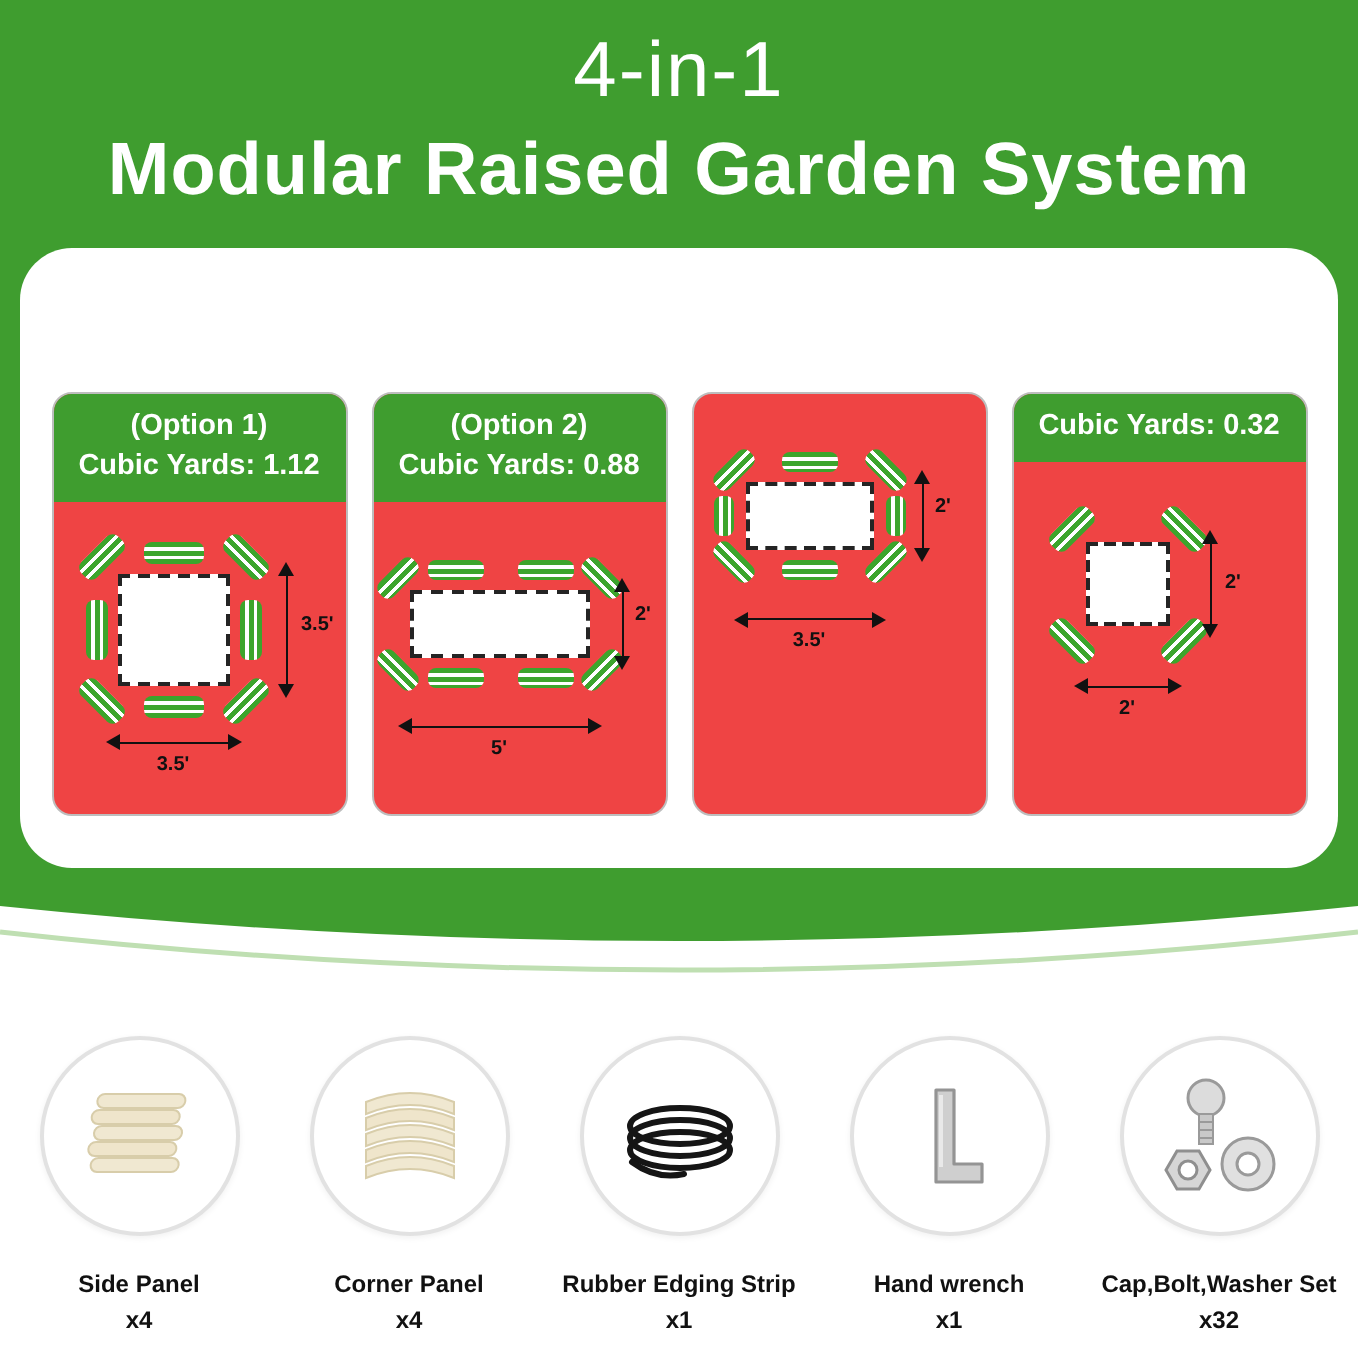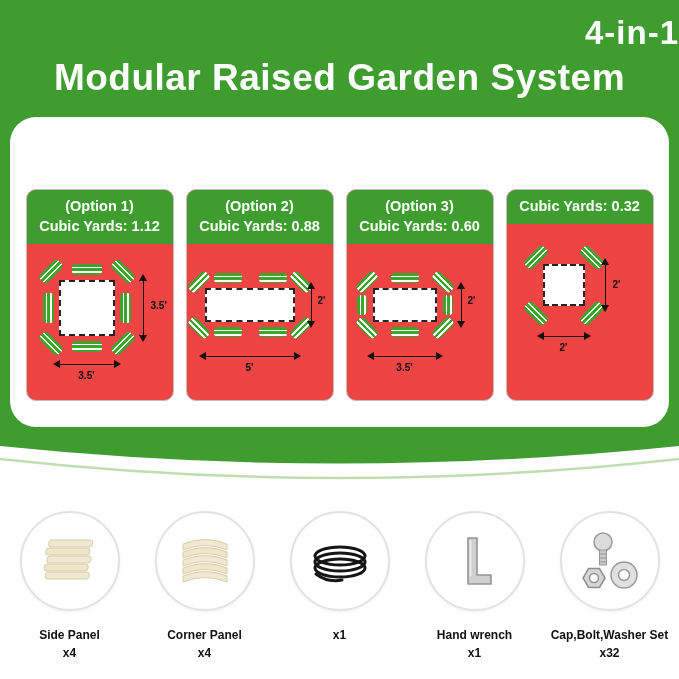--- a/index.html
+++ b/index.html
@@ -2,21 +2,21 @@
 <html><head>
 <meta charset="utf-8">
 <style>
   html,body{margin:0;padding:0;}
   body{
     width:679px;height:679px;overflow:hidden;background:#ffffff;
     font-family:"Liberation Sans",sans-serif;
   }
   
   .top{background:#3F9D2F;padding:14px 0 14px;}
-  .t1{color:#fff;font-size:33px;font-weight:700;text-align:right;letter-spacing:1px;line-height:1.15;}
+  .t1{color:#fff;font-size:39px;font-weight:400;text-align:center;letter-spacing:1px;line-height:1.15;}
   .t2{color:#fff;font-size:37px;font-weight:800;text-align:center;margin-top:5px;letter-spacing:.5px;line-height:1.15;}
   
   .panel{background:#fff;border-radius:26px;margin:18px 10px 0;padding:72px 0 26px;}
   .opts{display:flex;justify-content:center;gap:12px;}
   .opt{width:148px;border:1px solid #bdbdbd;border-radius:10px;background:#ef4444;box-sizing:border-box;}
   .opt-head{background:#3F9D2F;color:#fff;border-radius:9px 9px 0 0;text-align:center;
             font-weight:700;font-size:14.5px;padding:7px 2px;line-height:1.35;}
   .diag{position:relative;height:156px;}
   .bed{position:absolute;box-sizing:border-box;border:2px dashed #242424;background:#fff;}
   .pp{position:absolute;border-radius:4px;
@@ -92,24 +92,20 @@
             <div class="pp" style="left:0px;top:79px;width:24px;height:10px;transform:rotate(45deg)"></div>
             <div class="pp" style="left:102px;top:79px;width:24px;height:10px;transform:rotate(-45deg)"></div>
             <div class="arrow-v" style="left:124px;top:44px;height:34px"></div>
             <span class="dim" style="left:131px;top:51px">2'</span>
             <div class="arrow-h" style="left:18px;top:112px;width:90px"></div>
             <span class="dim dim-c" style="left:18px;top:118px;width:90px">5'</span>
           </div>
         </div>
 
         <div class="opt">
-          <div class="opt-head">
-            <div>(Option 3)</div>
-            <div>Cubic Yards: 0.60</div>
-          </div>
           <div class="diag">
             <div class="bed" style="left:26px;top:44px;width:64px;height:34px"></div>
             <div class="pp" style="left:44px;top:29px;width:28px;height:10px"></div>
             <div class="pp" style="left:44px;top:83px;width:28px;height:10px"></div>
             <div class="pp pp-v" style="left:10px;top:51px;width:10px;height:20px"></div>
             <div class="pp pp-v" style="left:96px;top:51px;width:10px;height:20px"></div>
             <div class="pp" style="left:8px;top:33px;width:24px;height:10px;transform:rotate(-45deg)"></div>
             <div class="pp" style="left:84px;top:33px;width:24px;height:10px;transform:rotate(45deg)"></div>
             <div class="pp" style="left:8px;top:79px;width:24px;height:10px;transform:rotate(45deg)"></div>
             <div class="pp" style="left:84px;top:79px;width:24px;height:10px;transform:rotate(-45deg)"></div>
@@ -185,20 +181,21 @@
     <div class="part">
       <div class="circle">
         <svg width="64" height="64" viewBox="0 0 64 64">
           <ellipse cx="32" cy="27" rx="25" ry="9" fill="none" stroke="#151515" stroke-width="3"></ellipse>
           <ellipse cx="32" cy="33" rx="25" ry="9" fill="none" stroke="#151515" stroke-width="3"></ellipse>
           <ellipse cx="32" cy="39" rx="25" ry="9" fill="none" stroke="#151515" stroke-width="3"></ellipse>
           <path d="M8 45 q12 9 26 6" fill="none" stroke="#151515" stroke-width="3" stroke-linecap="round"></path>
         </svg>
       </div>
       <div class="plabel">
+        <div>Rubber Edging Strip</div>
         <div>x1</div>
       </div>
     </div>
 
     <div class="part">
       <div class="circle">
         <svg width="60" height="60" viewBox="0 0 60 60">
           <path d="M23 7 h9 v37 h14 v9 h-23 z" fill="#CFCFCF" stroke="#949494" stroke-width="1.6" stroke-linejoin="round"></path>
           <path d="M25.5 9.5 v36" fill="none" stroke="#E9E9E9" stroke-width="2"></path>
         </svg>

